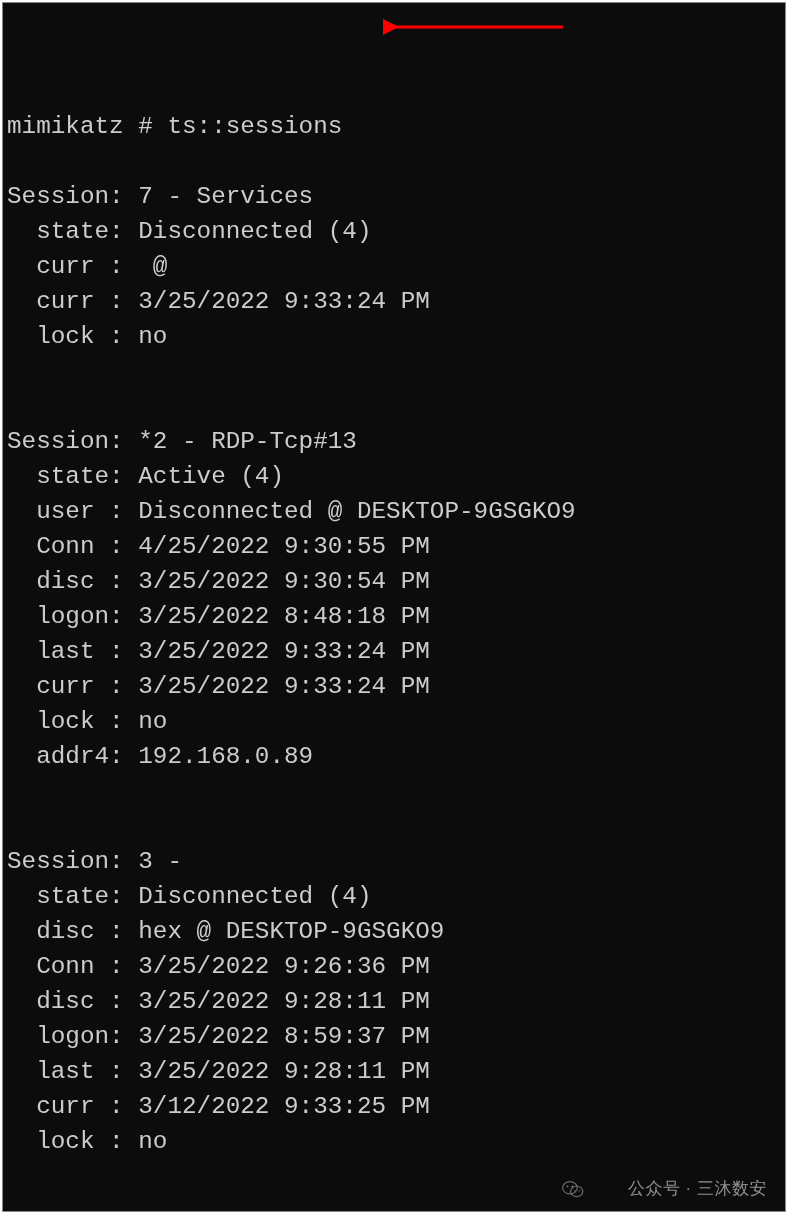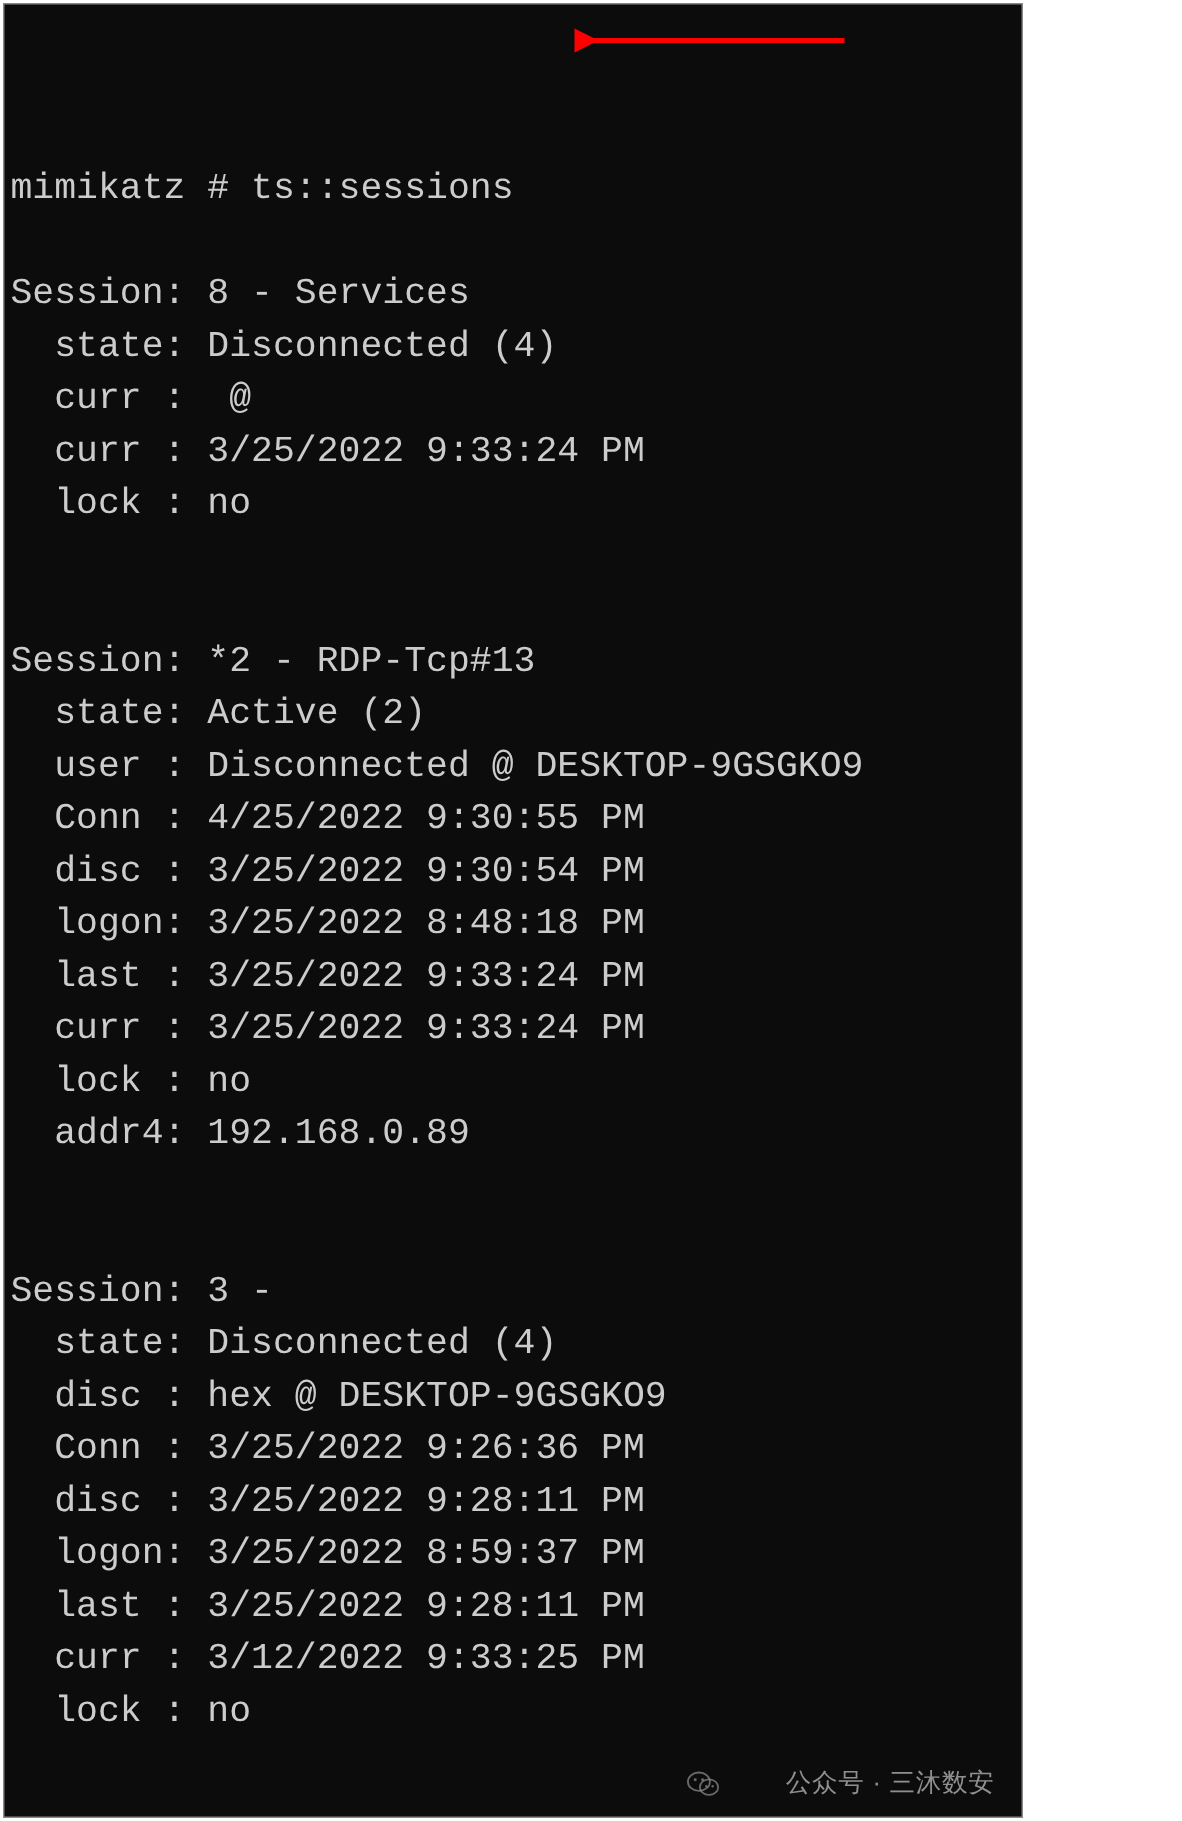--- a/index.html
+++ b/index.html
@@ -1,21 +1,21 @@
 <!DOCTYPE html>
 <html><head>
 <meta charset="utf-8">
 <style>
   html, body {
     margin: 0;
     padding: 0;
     background: #fff;
   }
   .frame {
-    width: 680px;
+    width: 784px;
     height: 1210px;
     margin: 2px;
     background: #0c0c0c;
     border: 1px solid #888;
     box-sizing: border-box;
     position: relative;
     overflow: hidden;
     color: #cccccc;
     font-family: "Consolas", "Menlo", "Courier New", monospace;
     font-size: 24.3px;
@@ -51,28 +51,28 @@
   .wm-text { letter-spacing: 0.5px; margin-left: 36px; }
   .session-block { display: block; }
 </style>
 </head>
 <body>
 
 <div class="frame">
 
   <div class="term"><span>mimikatz # </span><span>ts::sessions</span>
 <span> </span>
-<span class="session-block"><span>Session: 8 - Services</span>
+<span class="session-block"><span>Session: 7 - Services</span>
 <span>  state: Disconnected (4)</span>
 <span>  curr :  @</span>
 <span>  curr : 3/25/2022 9:33:24 PM</span>
 <span>  lock : no</span></span>
 <span> </span>
 <span class="session-block"><span>Session: *2 - RDP-Tcp#13</span>
-<span>  state: Active (2)</span>
+<span>  state: Active (4)</span>
 <span>  user : Disconnected @ DESKTOP-9GSGKO9</span>
 <span>  Conn : 4/25/2022 9:30:55 PM</span>
 <span>  disc : 3/25/2022 9:30:54 PM</span>
 <span>  logon: 3/25/2022 8:48:18 PM</span>
 <span>  last : 3/25/2022 9:33:24 PM</span>
 <span>  curr : 3/25/2022 9:33:24 PM</span>
 <span>  lock : no</span>
 <span>  addr4: 192.168.0.89</span></span>
 <span> </span>
 <span class="session-block"><span>Session: 3 -</span>

